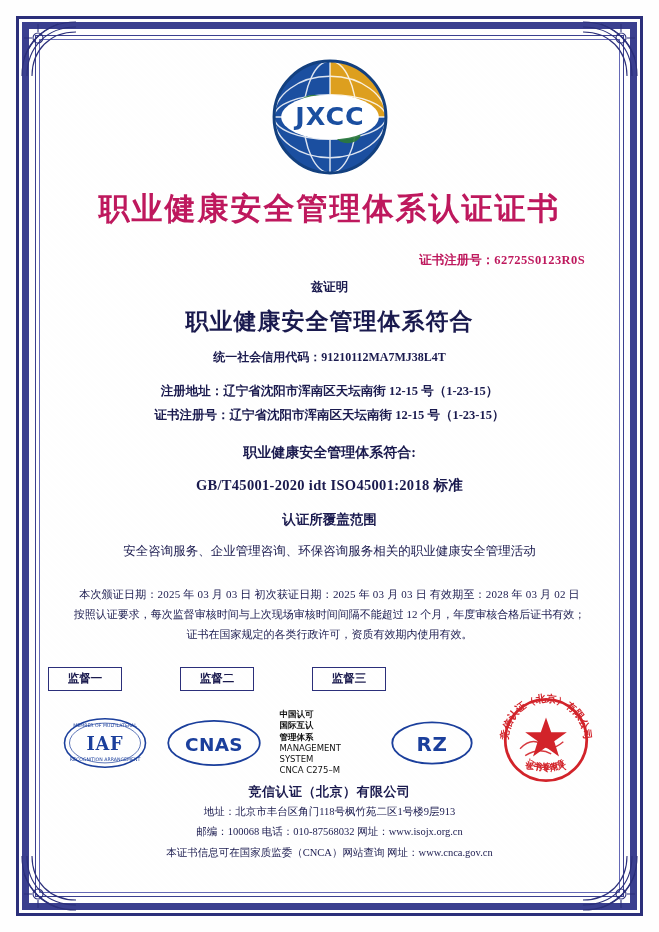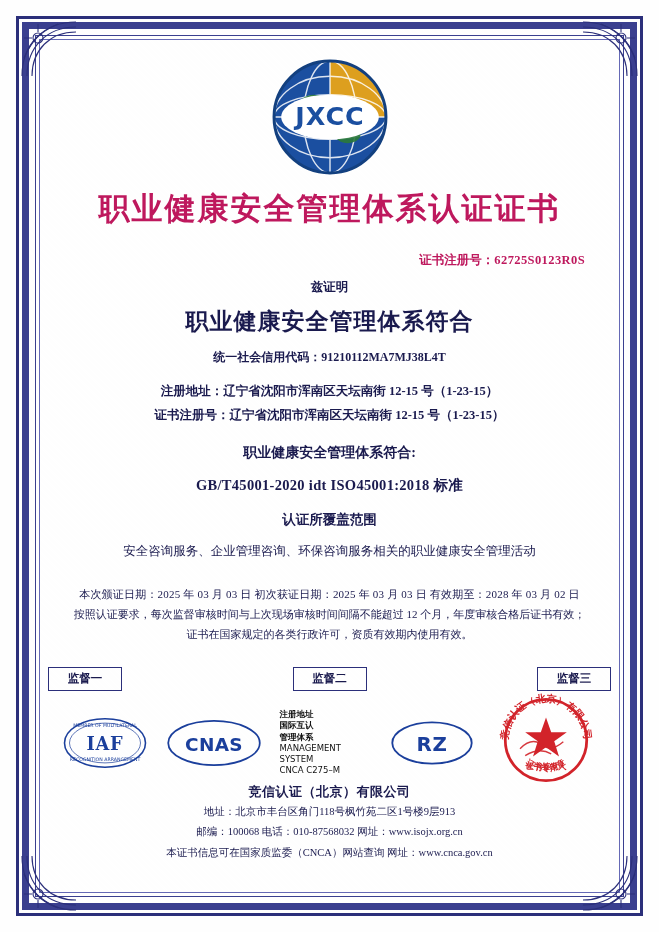--- a/index.html
+++ b/index.html
@@ -166,21 +166,21 @@
     margin-top: 22px;
     font-size: 11px;
     line-height: 1.85;
     text-align: center;
   }
   .dates-line-1 { letter-spacing: 0.2px; }
 
   
   .supervision-row {
     display: flex;
-    justify-content: space-between;
+    justify-content: flex-start;
     gap: 58px;
     margin-top: 22px;
   }
   .sup-box {
     width: 72px;
     height: 22px;
     border: 1.2px solid #2b2f7a;
     font-size: 11.5px;
     display: flex;
     align-items: center;
@@ -352,21 +352,21 @@
         <text x="60" y="48" text-anchor="middle" font-family="DejaVu Serif, serif" font-size="25" font-weight="bold" fill="#1b3f9c" letter-spacing="1">IAF</text>
         <text x="60" y="64" text-anchor="middle" font-family="DejaVu Sans, sans-serif" font-size="6.6" fill="#1b3f9c">RECOGNITION ARRANGEMENT</text>
       </svg>
 
       <svg class="cnas-logo" viewBox="0 0 130 66">
         <ellipse cx="65" cy="33" rx="62" ry="30" fill="none" stroke="#1b3f9c" stroke-width="2.4"></ellipse>
         <text x="65" y="44" text-anchor="middle" font-family="DejaVu Sans, sans-serif" font-size="25" font-weight="bold" fill="#1b3f9c" letter-spacing="0.5">CNAS</text>
       </svg>
 
       <div class="cnas-text">
-        <div class="b">注册地址</div>
+        <div class="b">中国认可</div>
         <div class="b">国际互认</div>
         <div class="b">管理体系</div>
         <div>MANAGEMENT SYSTEM</div>
         <div>CNCA C275–M</div>
       </div>
 
       <svg class="rz-logo" viewBox="0 0 110 60">
         <ellipse cx="55" cy="30" rx="52" ry="27" fill="none" stroke="#1b3f9c" stroke-width="2.4"></ellipse>
         <text x="55" y="41" text-anchor="middle" font-family="DejaVu Sans, sans-serif" font-size="26" font-weight="bold" fill="#1b3f9c" letter-spacing="1">RZ</text>
       </svg>

